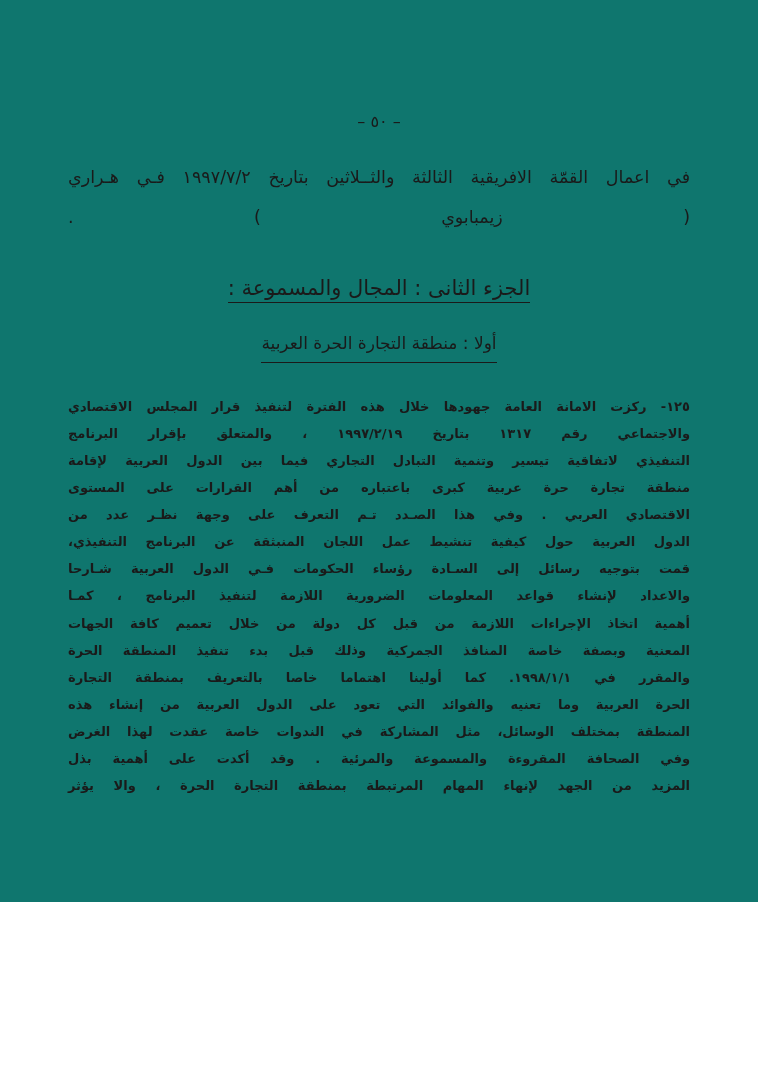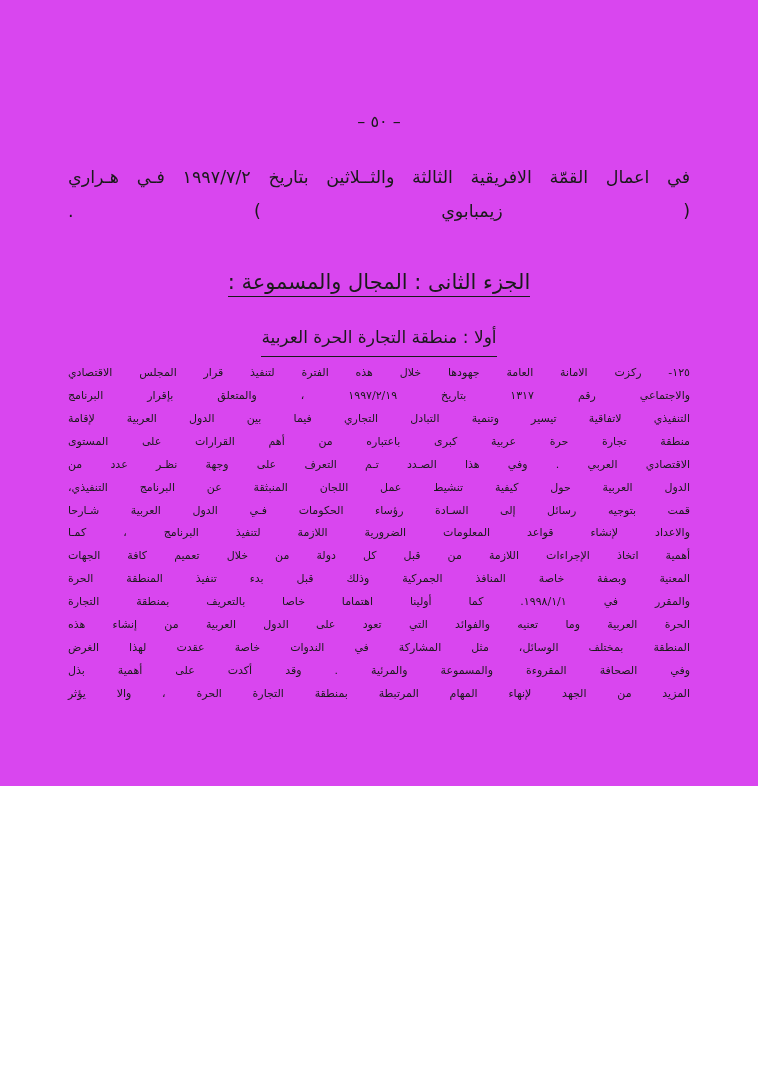--- a/index.html
+++ b/index.html
@@ -11,22 +11,22 @@
   body {
     width: 758px;
     height: 1078px;
     font-family: "DejaVu Sans", sans-serif;
     color: #1a1a1a;
     overflow: hidden;
   }
   .page {
     position: relative;
     width: 758px;
-    height: 786px;
-    background: #d946ef;
+    height: 902px;
+    background: #0f766e;
     box-sizing: border-box;
     padding: 0;
   }
   .page-number {
     position: absolute;
     top: 112px;
     left: 0;
     right: 0;
     text-align: center;
     font-size: 16px;
@@ -45,21 +45,21 @@
     font-size: 17.5px;
     line-height: 1.95;
     margin: 0 0 0 0;
     text-align: justify;
     text-align-last: justify;
     letter-spacing: 0.2px;
   }
   .para-intro .line2 {
     display: block;
     text-align: right;
-    margin-top: 0;
+    margin-top: 6px;
   }
   .section-heading {
     margin-top: 42px;
     font-size: 21px;
     font-weight: normal;
     text-align: center;
     direction: rtl;
   }
   .section-heading .u {
     border-bottom: 1.5px solid #1a1a1a;
@@ -71,24 +71,25 @@
     font-size: 17px;
     text-align: center;
     direction: rtl;
   }
   .subsection-heading .u2 {
     border-bottom: 1.3px solid #1a1a1a;
     padding-bottom: 9px;
     display: inline-block;
   }
   .body-block {
-    margin-top: 5px;
-    font-size: 11px;
+    margin-top: 30px;
+    font-size: 13px;
     line-height: 2.08;
     direction: rtl;
+    font-weight: bold;
   }
   .body-block p {
     margin: 0;
     text-align: justify;
     text-align-last: justify;
     word-spacing: 1px;
   }
   .body-block p.last {
     text-align-last: justify;
   }

